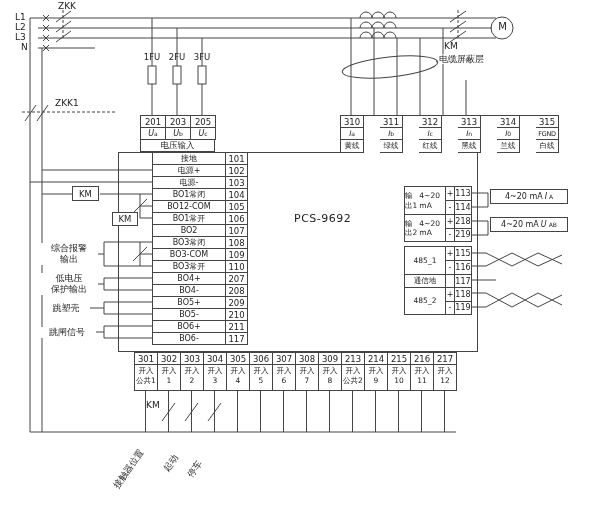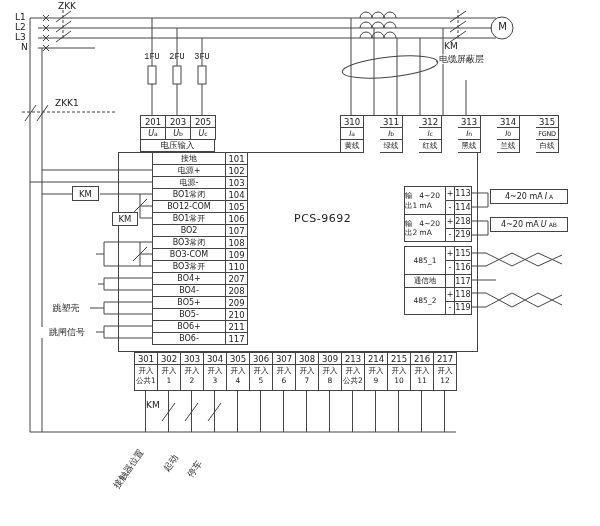--- a/index.html
+++ b/index.html
@@ -2,21 +2,21 @@
 <html><head>
 <meta charset="utf-8">
 <style>
   * { margin:0; padding:0; box-sizing:border-box; }
   body { font-family:"DejaVu Sans", sans-serif; background:#fff; }
   .canvas { position:relative; width:600px; height:526px; background:#ffffff; color:#222; overflow:hidden; }
   .abs { position:absolute; }
   svg.wires { position:absolute; left:0; top:0; z-index:1; }
   .layer { position:absolute; left:0; top:0; width:600px; height:526px; z-index:2; }
   .t9 { font-size:9px; line-height:1.15; white-space:nowrap; }
-  .t85 { font-size:8.5px; line-height:1.1; white-space:nowrap;font-family:Liberation Mono, monospace; }
+  .t85 { font-size:8.5px; line-height:1.1; white-space:nowrap; }
   .ctr { text-align:center; }
   .it { font-style:italic; }
   sub { font-size:6px; }
   
   .main-box { left:118px; top:152px; width:360px; height:200px; border:1px solid #444; background:transparent; }
   .model { left:292px; top:212px; font-size:11px; letter-spacing:0.5px; background:#fff; padding:0 2px; }
   
   .vs { left:140px; top:115px; display:flex; border-left:1px solid #444; border-top:1px solid #444; background:#fff; }
   .vs-cell { width:25px; }
   .vs-num { height:12px; border-right:1px solid #444; border-bottom:1px solid #444; font-size:8.5px; display:flex; align-items:center; justify-content:center; }
@@ -391,20 +391,28 @@
         </div>
       <div class="lt-row">
           <div class="lt-label">BO6-</div>
           <div class="lt-num">117</div>
         </div>
     </div>
 
     <div class="abs km-box" style="left:72px;top:186px">KM</div>
     <div class="abs km-box" style="left:112px;top:212px;width:26px;height:14px">KM</div>
 
+    <div class="abs side" style="left:40px;top:243px;width:58px">
+      <div>综合报警</div>
+      <div>输出</div>
+    </div>
+    <div class="abs side" style="left:40px;top:273px;width:58px">
+      <div>低电压</div>
+      <div>保护输出</div>
+    </div>
     <div class="abs side" style="left:44px;top:303px;width:44px">跳塑壳</div>
     <div class="abs side" style="left:40px;top:327px;width:54px">跳闸信号</div>
 
     <div class="abs ao-box">
       <div class="grp h28">
         <div class="g-name">
           <div>输出1</div>
           <div>4~20 mA</div>
         </div>
         <div class="g-nums">

